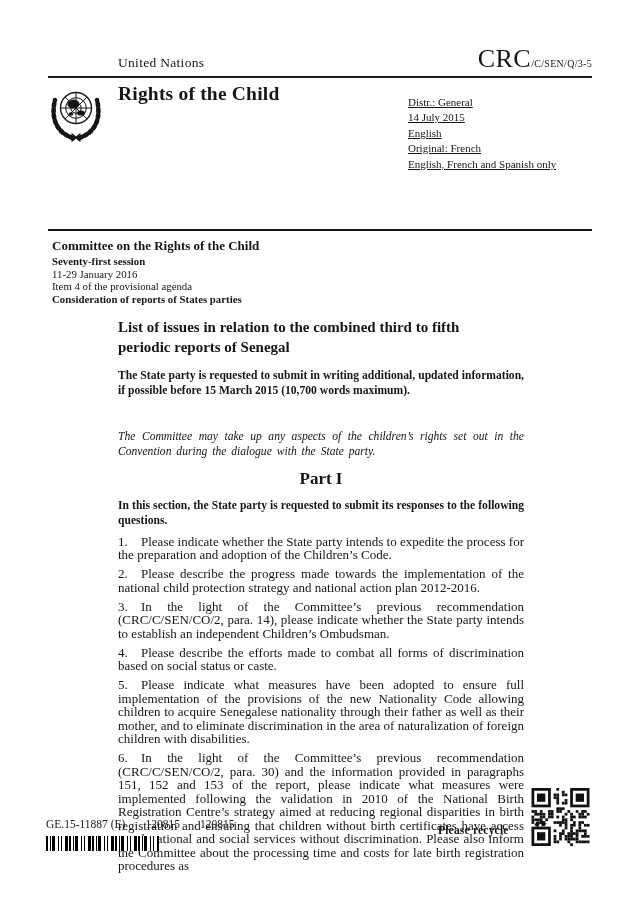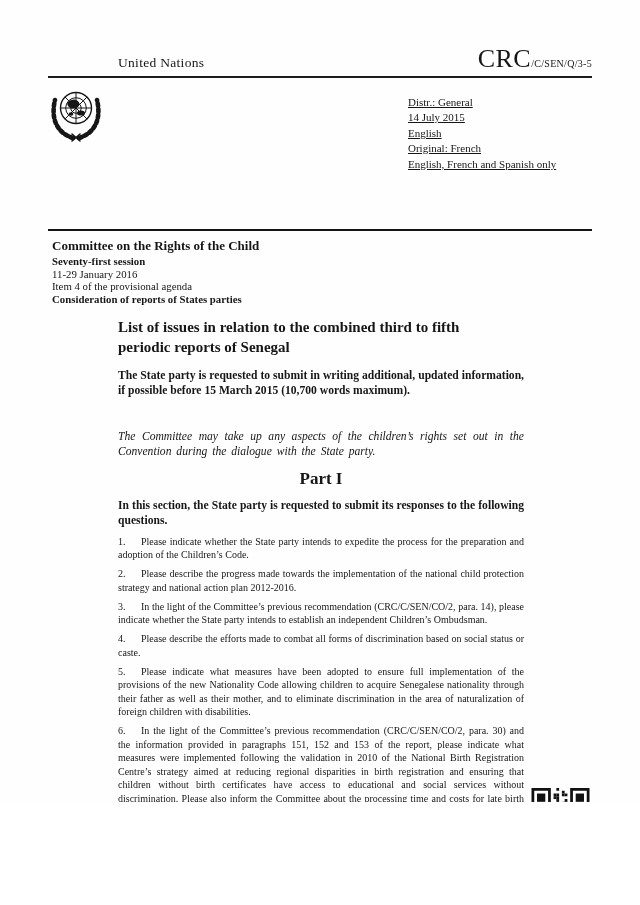--- a/index.html
+++ b/index.html
@@ -1,18 +1,18 @@
 <!DOCTYPE html>
 <html><head>
 <meta charset="utf-8">
 <style>
   * { margin:0; padding:0; box-sizing:border-box; }
   html,body { width:640px; height:905px; }
   body { background:#ffffff; font-family:"Liberation Serif", serif; color:#161616; }
-  .page { position:relative; width:640px; height:802px; background:#fefefe; overflow:hidden; }
+  .page { position:relative; width:640px; height:905px; background:#fefefe; overflow:hidden; }
 
   
   .org-name { position:absolute; left:118px; top:55px; font-size:13.5px; letter-spacing:.3px; }
   .doc-symbol { position:absolute; top:44px; right:48px; display:flex; align-items:baseline; }
   .sym-main { font-size:26px; letter-spacing:.5px; }
   .sym-suffix { font-size:10px; letter-spacing:.3px; }
   .rule-thin { position:absolute; left:48px; top:76px; width:544px; height:1.6px; background:#1b1b1b; }
   .emblem { position:absolute; left:44px; top:84px; }
   .treaty-title { position:absolute; left:118px; top:83px; font-size:19.5px; font-weight:bold; line-height:22.5px; letter-spacing:.2px; }
   .distr-block { position:absolute; left:408px; top:95px; font-size:11px; line-height:15.4px;text-decoration:underline; }
@@ -23,21 +23,21 @@
   .session .committee { font-size:13px; font-weight:bold; margin-bottom:3px; }
   .session .b { font-weight:bold; }
 
   
   .doc-col { position:absolute; left:118px; top:318px; width:406px; }
   .doc-title { font-size:15px; font-weight:bold; line-height:19.5px; width:372px; margin-bottom:12px; }
   .note-bold { font-size:11.6px; font-weight:bold; line-height:14.6px; text-align:justify; margin-bottom:8px; }
   .note-italic { font-size:11.6px; font-style:italic; line-height:14.6px; text-align:justify; word-spacing:2px; margin-bottom:10px;margin-top:32px; }
   .part-heading { font-size:17px; font-weight:bold; margin-bottom:10px;text-align:center; }
   .part-intro { font-size:11.6px; font-weight:bold; line-height:14.6px; text-align:justify; margin-bottom:6px; }
-  .question { font-size:10px; line-height:13.5px; text-align:justify; margin-bottom:5.5px; }
+  .question { font-size:13px; line-height:13.5px; text-align:justify; margin-bottom:5.5px; }
   .q-num { display:inline-block; width:23px; }
 
   
   .ge-line { position:absolute; left:46px; top:818px; font-size:11.5px; }
   .ge-line span + span { margin-left:20px; }
   .barcode { position:absolute; left:46px; top:836px; width:113px; height:15px;
     background:repeating-linear-gradient(90deg,
       #000 0 2px, #fff 2px 4px, #000 4px 5px, #fff 5px 6px,
       #000 6px 9px, #fff 9px 12px, #000 12px 13px, #fff 13px 15px,
       #000 15px 16px, #fff 16px 19px, #000 19px 22px, #fff 22px 23px); }
@@ -76,20 +76,21 @@
       </g>
       <g stroke="#161616" fill="none" stroke-linecap="round">
         <path d="M29 54 C 13 49 6.5 35 11 16" stroke-width="4.6" stroke-dasharray="3.2 2.6"></path>
         <path d="M35 54 C 51 49 57.5 35 53 16" stroke-width="4.6" stroke-dasharray="3.2 2.6"></path>
         <path d="M28 57 L 36 50 M36 57 L 28 50" stroke-width="1.6"></path>
       </g>
     </svg>
   </span>
 
   <div class="treaty-title">
+    <div>Rights of the Child</div>
   </div>
 
   <div class="distr-block">
     <div>Distr.: General</div>
     <div>14 July 2015</div>
     <div>English</div>
     <div>Original: French</div>
     <div>English, French and Spanish only</div>
   </div>
 

